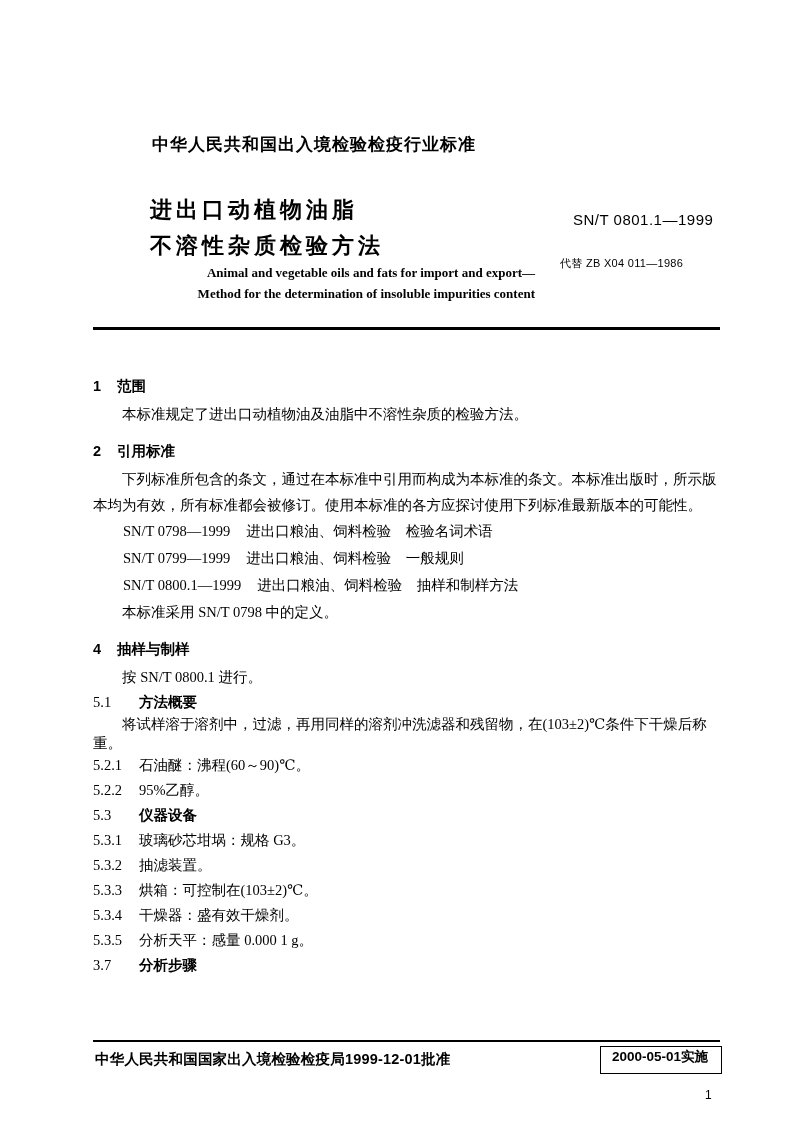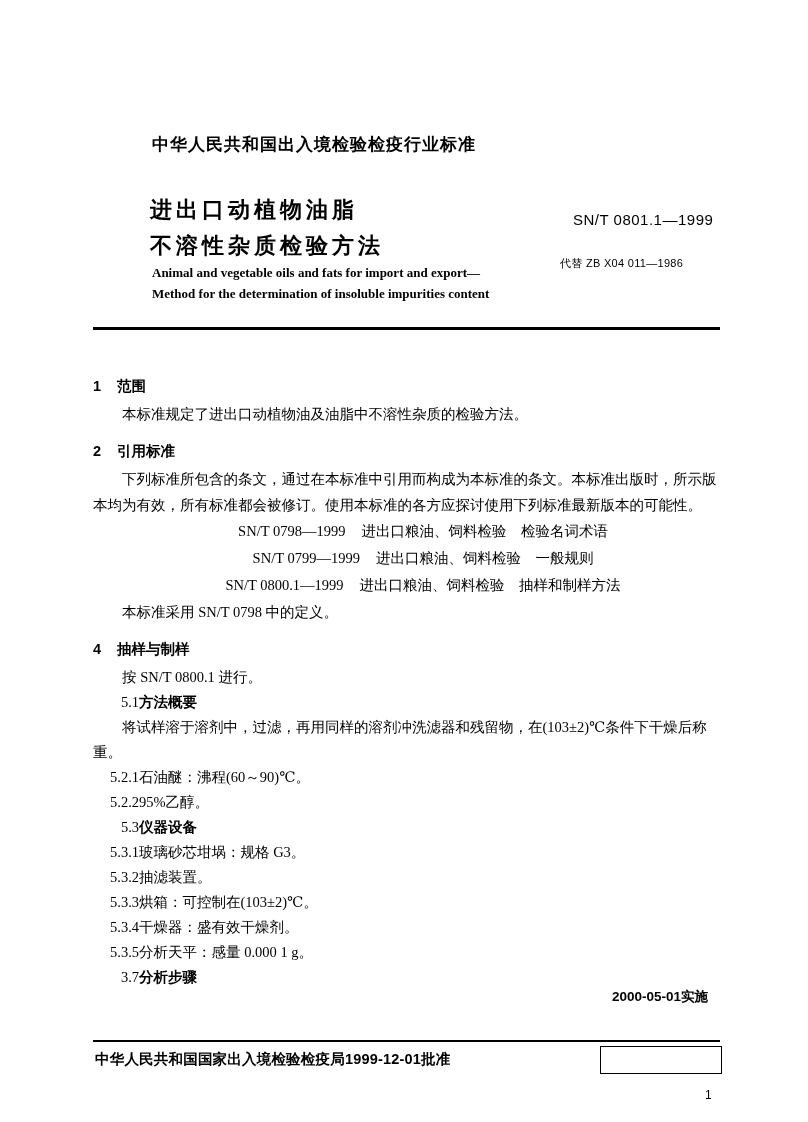--- a/index.html
+++ b/index.html
@@ -39,24 +39,24 @@
     width: 390px;
     text-align: left;
     font-family: "Liberation Sans", "DejaVu Sans", sans-serif;
     font-weight: bold;
     font-size: 22px;
     line-height: 36px;
     letter-spacing: 4px;
   }
   .en-title {
     position: absolute;
-    left: 152px;
+    left: 125px;
     top: 262px;
     width: 410px;
-    text-align: left;
+    text-align: right;
     font-family: "Liberation Serif", "DejaVu Serif", serif;
     font-weight: bold;
     font-size: 13px;
     line-height: 21px;
   }
   .std-code {
     position: absolute;
     left: 560px;
     top: 211px;
     font-family: "Liberation Sans", "DejaVu Sans", sans-serif;
@@ -107,42 +107,40 @@
     line-height: 26px;
   }
   .sub-list {
     margin: 0;
     padding: 0;
   }
   .ref-item {
     margin: 0;
     padding-left: 30px;
     line-height: 27px;
-    text-align: center;
   }
   .ref-item .gap {
     display: inline-block;
     width: 16px;
   }
   .clause {
     margin: 0;
     line-height: 25px;
   }
   .clause .cnum {
     display: inline-block;
     min-width: 46px;
-    text-align: right;
   }
   .clause .ctitle {
     font-family: "Liberation Sans", "DejaVu Sans", sans-serif;
     font-weight: bold;
   }
   .clause-body {
     margin: 0;
-    line-height: 25px;
+    line-height: 19px;
   }
   .clause-body.ind {
     text-indent: 2em;
   }
 
   
   .rule-bottom {
     position: absolute;
     left: 93px;
     top: 1040px;
@@ -163,21 +161,21 @@
     position: absolute;
     left: 600px;
     top: 1046px;
     width: 120px;
     height: 26px;
     border: 1.5px solid #000;
   }
   .footer-right {
     position: absolute;
     left: 600px;
-    top: 984px;
+    top: 1044px;
     width: 120px;
     height: 26px;
     line-height: 26px;
     text-align: center;
     font-family: "Liberation Sans", "DejaVu Sans", sans-serif;
     font-weight: bold;
     font-size: 13.5px;
   }
   .page-num {
     position: absolute;

